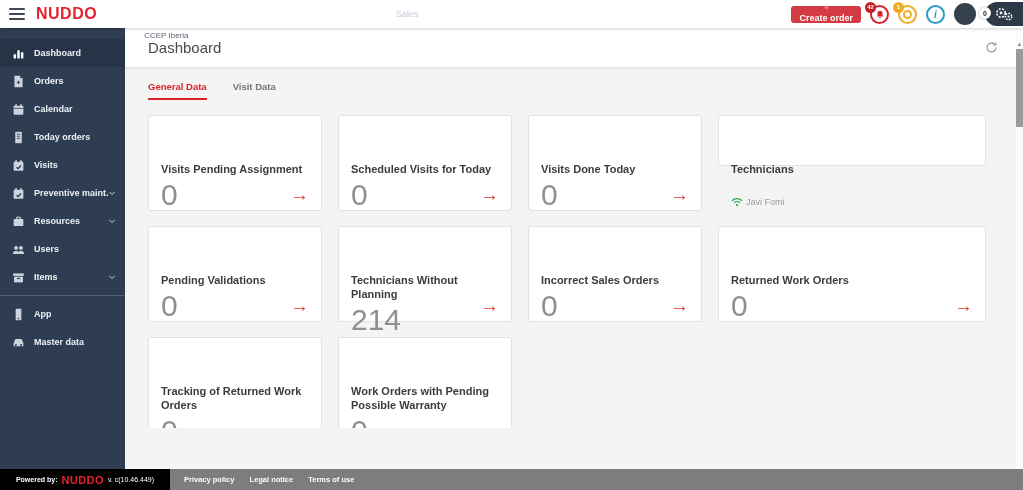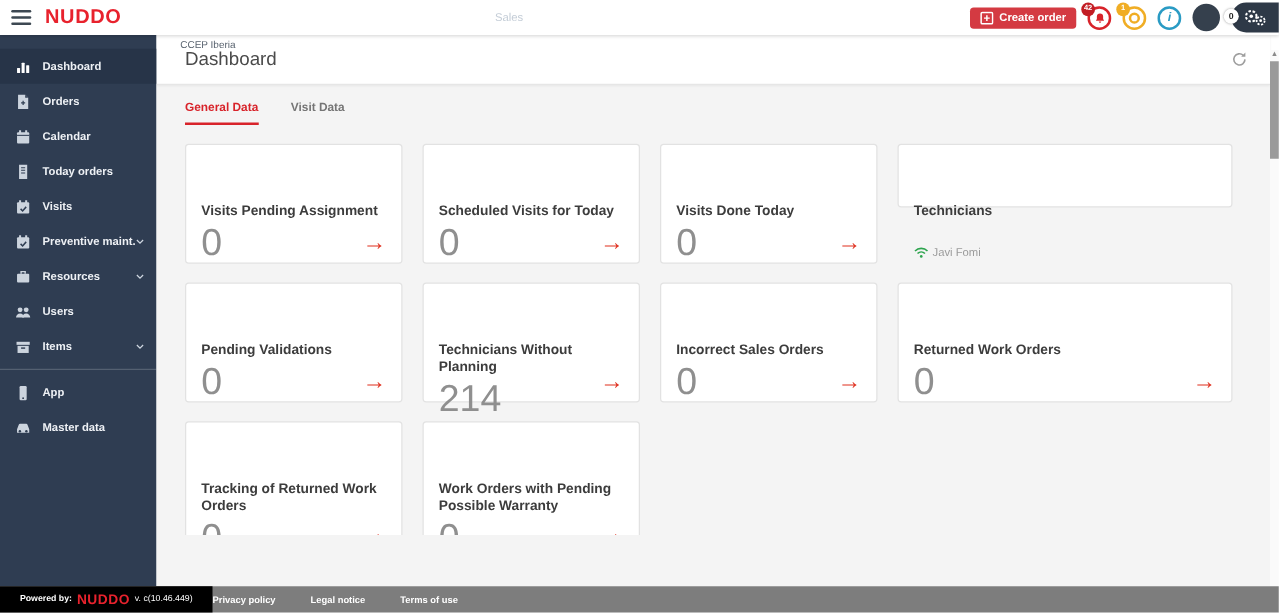--- a/index.html
+++ b/index.html
@@ -12,21 +12,21 @@
   .hamburger { width:16px; height:12px; margin-left:9px; display:flex; flex-direction:column;
                justify-content:space-between; cursor:pointer; }
   .hamburger span { display:block; height:2px; background:#3d4852; border-radius:1px; }
   .brand { margin-left:11px; font-size:16px; font-weight:800; letter-spacing:.5px; color:#e8222d; }
   .company { margin-left:47px; font-size:8px; font-weight:400; color:#5a6470;margin-top:42px; }
   .select-ph { position:absolute; left:396px; top:0; height:28px; display:flex; align-items:center;
                font-size:9px; color:#c3ccd6; cursor:pointer; }
   .header-right { position:absolute; right:0; top:0; height:28px; display:flex; align-items:center; gap:9px; }
   .btn-create { background:#d43a42; color:#fff; border:none; border-radius:3px; height:17px;
                 padding:0 8px; font-size:9px; font-weight:700; display:flex; align-items:center; gap:4px;
-                cursor:pointer; font-family:inherit; }
+                cursor:pointer; font-family:inherit;flex-direction:column; }
   .circ { position:relative; width:19px; height:19px; border-radius:50%; display:flex;
           align-items:center; justify-content:center; cursor:pointer; }
   .circ.red { border:2px solid #d8232a; }
   .circ.yellow { border:2px solid #f0ad24; }
   .circ.blue { border:2px solid #2a9bc4; color:#2a9bc4; font-size:10px; font-weight:700; font-style:italic; }
   .mini-badge { position:absolute; top:-5px; left:-7px; min-width:11px; height:11px; border-radius:6px;
                 color:#fff; font-size:6px; font-weight:700; display:flex; align-items:center;
                 justify-content:center; padding:0 2px; }
   .mini-badge.red { background:#c21d24; }
   .mini-badge.yellow { background:#f0ad24; }
@@ -76,21 +76,21 @@
   .scroll-thumb { position:absolute; top:9px; left:0; width:7px; height:78px; background:#9a9a9a; }
 
   
   .footer { position:absolute; left:0; bottom:0; width:1023px; height:21px; background:#7d7d7d;
             z-index:60; display:flex; align-items:center; }
   .footer-black { width:170px; height:21px; background:#000; display:flex; align-items:center;
                   justify-content:center; gap:4px; }
   .powered { color:#fff; font-size:7px; font-weight:700; }
   .footer-logo { color:#e8222d; font-size:11px; font-weight:800; letter-spacing:.4px; }
   .version { color:#fff; font-size:7px; }
-  .footer-links { display:flex; gap:28px; }
+  .footer-links { display:flex; gap:15px; margin-left:14px; }
   .f-link { color:#fff; font-size:7.5px; font-weight:700; cursor:pointer; }
 </style>
 </head>
 <body>
 
 <div class="header">
   <div class="hamburger">
       <span></span>
       <span></span>
       <span></span>

